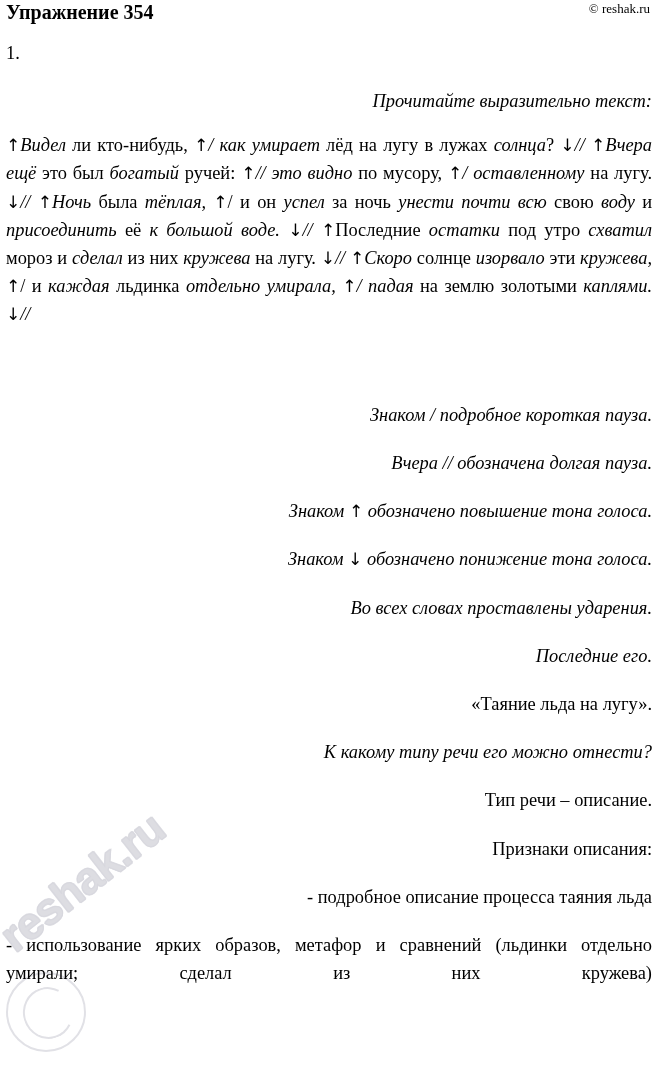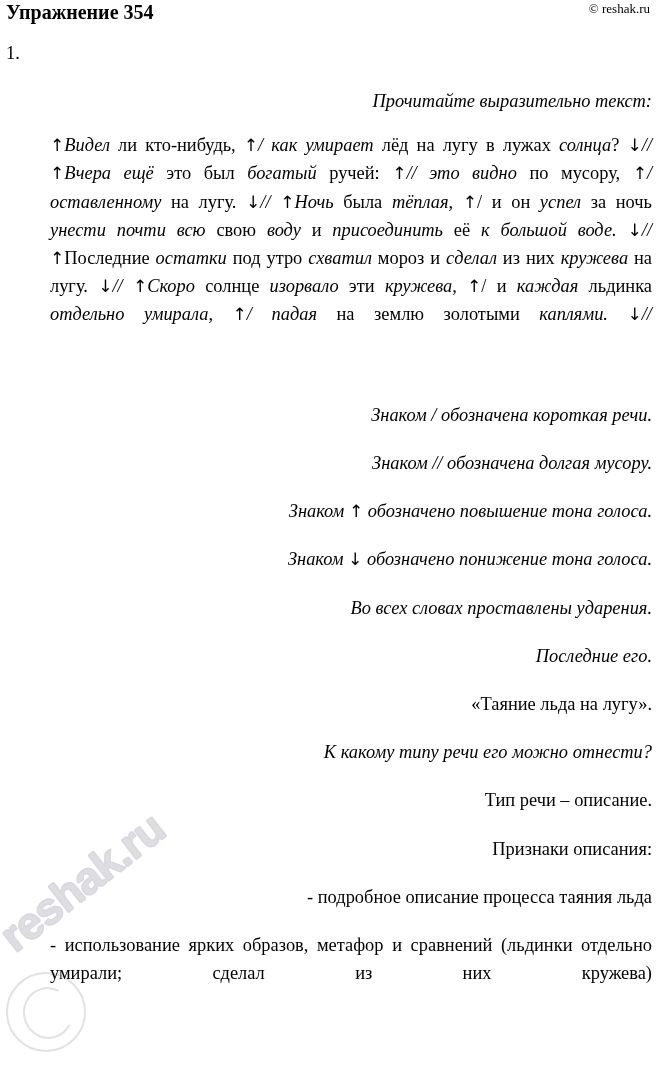--- a/index.html
+++ b/index.html
@@ -68,21 +68,21 @@
   }
 
   .gap-sm { height: 16px; }
   .gap-md { height: 20px; }
   .gap-lg { height: 24px; }
 
   .it { font-style: italic; }
   .ro { font-style: normal; }
 
   
-  p.just { text-align: justify; margin-left: 44px; }
+  p.just { text-align: justify; }
   p.just::after {
     content: "";
     display: inline-block;
     width: 100%;
   }
   p.nojust { text-align: right; }
 
   .arrow {
     font-style: normal;
     font-family: "DejaVu Sans", sans-serif;
@@ -160,24 +160,24 @@
 
     <div class="gap-md"></div>
     <p class="para nojust it">Прочитайте выразительно текст:</p>
 
     <div class="gap-sm"></div>
     <p class="para just" id="passage"><span class="arrow">↑</span><span class="it">Видел</span><span class="ro"> ли кто-нибудь, </span><span class="arrow">↑</span><span class="it">/ как умирает</span><span class="ro"> лёд на лугу в лужах </span><span class="it">солнца</span><span class="ro">? </span><span class="arrow">↓</span><span class="it">// </span><span class="arrow">↑</span><span class="it">Вчера ещё</span><span class="ro"> это был </span><span class="it">богатый</span><span class="ro"> ручей: </span><span class="arrow">↑</span><span class="it">// это видно</span><span class="ro"> по мусору, </span><span class="arrow">↑</span><span class="it">/ оставленному</span><span class="ro"> на лугу. </span><span class="arrow">↓</span><span class="it">// </span><span class="arrow">↑</span><span class="it">Ночь</span><span class="ro"> была </span><span class="it">тёплая,</span><span class="ro"> </span><span class="arrow">↑</span><span class="ro">/ и он </span><span class="it">успел</span><span class="ro"> за ночь </span><span class="it">унести почти всю</span><span class="ro"> свою </span><span class="it">воду</span><span class="ro"> и </span><span class="it">присоединить</span><span class="ro"> её </span><span class="it">к большой воде.</span><span class="ro"> </span><span class="arrow">↓</span><span class="it">// </span><span class="arrow">↑</span><span class="ro">Последние </span><span class="it">остатки</span><span class="ro"> под утро </span><span class="it">схватил</span><span class="ro"> мороз и </span><span class="it">сделал</span><span class="ro"> из них </span><span class="it">кружева</span><span class="ro"> на лугу. </span><span class="arrow">↓</span><span class="it">// </span><span class="arrow">↑</span><span class="it">Скоро</span><span class="ro"> солнце </span><span class="it">изорвало</span><span class="ro"> эти </span><span class="it">кружева,</span><span class="ro"> </span><span class="arrow">↑</span><span class="ro">/ и </span><span class="it">каждая</span><span class="ro"> льдинка </span><span class="it">отдельно умирала,</span><span class="ro"> </span><span class="arrow">↑</span><span class="it">/ падая</span><span class="ro"> на землю золотыми </span><span class="it">каплями.</span><span class="ro"> </span><span class="arrow">↓</span><span class="it">//</span></p>
 
     <div class="gap-lg"></div>
 
     <div class="gap-md"></div>
-    <p class="para nojust it">Знаком / обозначена короткая речи.</p>
-
-    <div class="gap-md"></div>
-    <p class="para nojust it">Знаком // обозначена долгая мусору.</p>
+    <p class="para nojust it">Знаком / подробное короткая пауза.</p>
+
+    <div class="gap-md"></div>
+    <p class="para nojust it">Вчера // обозначена долгая пауза.</p>
 
     <div class="gap-md"></div>
     <p class="para nojust it"><span>Знаком </span><span class="arrow">↑</span><span> обозначено повышение тона голоса.</span></p>
 
     <div class="gap-md"></div>
     <p class="para nojust it"><span>Знаком </span><span class="arrow">↓</span><span> обозначено понижение тона голоса.</span></p>
 
     <div class="gap-md"></div>
     <p class="para nojust it">Во всех словах проставлены ударения.</p>
 

